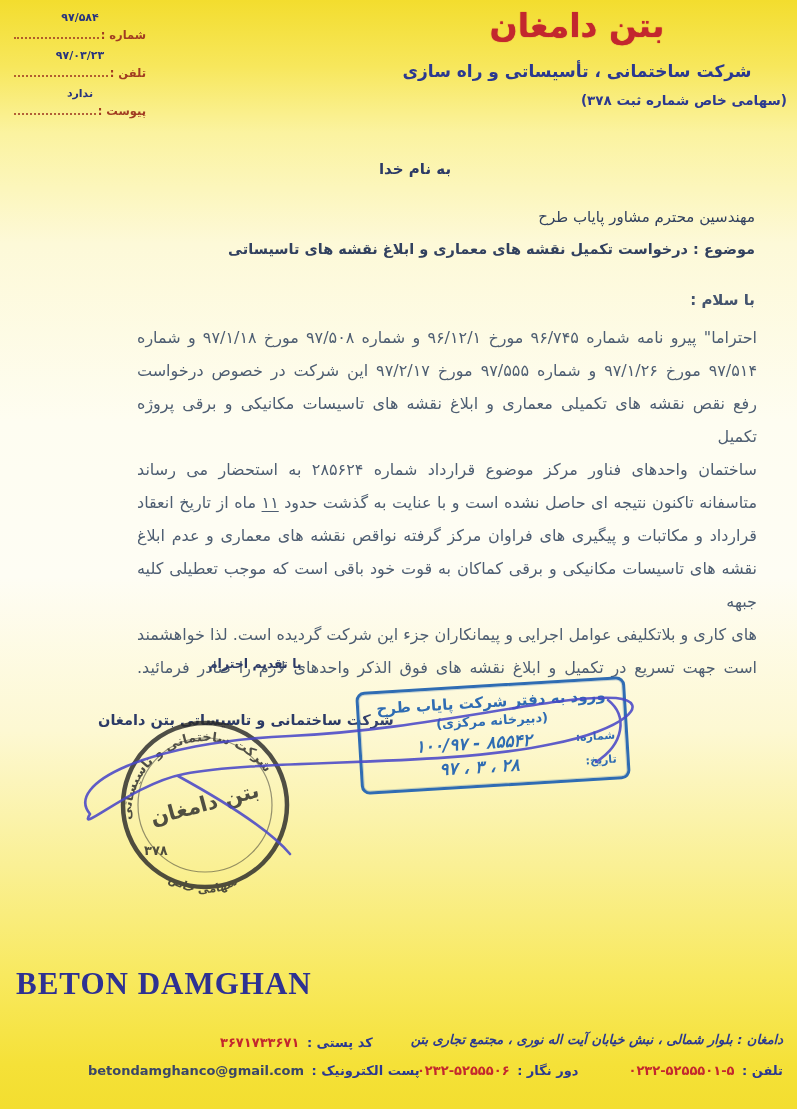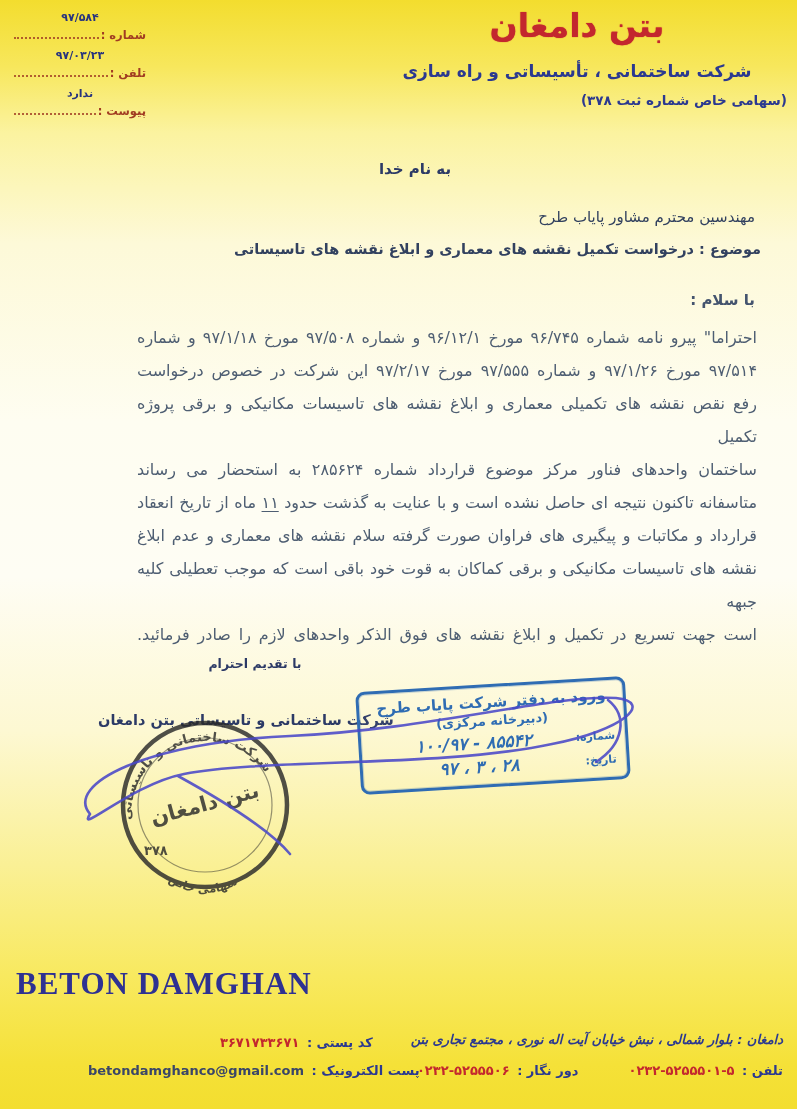--- a/index.html
+++ b/index.html
@@ -23,21 +23,21 @@
   .ref-label { font-size:11.5px; font-weight:bold; color:#a13c22; white-space:nowrap; }
   .ref-dots { flex:1; border-bottom:2px dotted #a13c22; margin-bottom:3px; margin-right:2px; opacity:.8; }
   
   .header { position:absolute; top:6px; right:10px; width:420px; text-align:center; direction:rtl; }
   .company-name { font-size:33px; font-weight:bold; color:#c3272e; text-shadow:0 0 1px #c3272e; }
   .company-desc { margin-top:16px; font-size:17px; font-weight:bold; color:#2b3990; }
   .company-reg { margin-top:11px; font-size:13.5px; font-weight:bold; color:#2b3990;text-align:right; }
   
   .bismillah { position:absolute; top:160px; left:0; width:830px; text-align:center; font-size:15px; font-weight:bold; color:#2c3a66; }
   .addressee { position:absolute; top:208px; right:42px; font-size:15px; font-weight:normal; color:#32415f; direction:rtl; }
-  .subject   { position:absolute; top:241px; right:36px; font-size:14.5px; font-weight:bold; color:#32415f; direction:rtl; }
+  .subject   { position:absolute; top:241px; right:42px; font-size:14.5px; font-weight:bold; color:#32415f; direction:rtl; }
   .salutation{ position:absolute; top:291px; right:42px; font-size:15px; color:#44546e; direction:rtl;font-weight:bold; }
   .body-text { position:absolute; top:321px; right:40px; width:620px; direction:rtl; }
   .body-line {
     font-size:16px; line-height:33px; color:#4e5e72;
     text-align:justify; text-align-last:justify; white-space:normal;
   }
   .body-line u { text-underline-offset:3px; }
   .closing { position:absolute; top:656px; left:200px; width:110px; text-align:center; font-size:12.5px; font-weight:bold; color:#2c3a66; direction:rtl; }
   .signer  { position:absolute; top:684px; left:98px; font-size:14.5px; font-weight:bold; color:#2c3a66; direction:rtl;margin-top:28px; }
   
@@ -111,22 +111,23 @@
   <div class="addressee">مهندسین محترم مشاور پایاب طرح</div>
   <div class="subject">موضوع : درخواست تکمیل نقشه های معماری و ابلاغ نقشه های تاسیساتی</div>
   <div class="salutation">با سلام :</div>
 
   <div class="body-text">
     <div class="body-line">احتراما" پیرو نامه شماره ۹۶/۷۴۵ مورخ ۹۶/۱۲/۱ و شماره ۹۷/۵۰۸ مورخ ۹۷/۱/۱۸ و شماره</div>
     <div class="body-line">۹۷/۵۱۴ مورخ ۹۷/۱/۲۶ و شماره ۹۷/۵۵۵ مورخ ۹۷/۲/۱۷ این شرکت در خصوص درخواست</div>
     <div class="body-line">رفع نقص نقشه های تکمیلی معماری و ابلاغ نقشه های تاسیسات مکانیکی و برقی پروژه تکمیل</div>
     <div class="body-line">ساختمان واحدهای فناور مرکز موضوع قرارداد شماره ۲۸۵۶۲۴ به استحضار می رساند</div>
     <div class="body-line">متاسفانه تاکنون نتیجه ای حاصل نشده است و با عنایت به گذشت حدود <u>۱۱</u> ماه از تاریخ انعقاد</div>
-    <div class="body-line">قرارداد و مکاتبات و پیگیری های فراوان صورت گرفته سلام نقشه های معماری و عدم ابلاغ</div>
+    <div class="body-line">قرارداد و مکاتبات و پیگیری های فراوان مرکز گرفته نواقص نقشه های معماری و عدم ابلاغ</div>
     <div class="body-line">نقشه های تاسیسات مکانیکی و برقی کماکان به قوت خود باقی است که موجب تعطیلی کلیه جبهه</div>
+    <div class="body-line">های کاری و بلاتکلیفی عوامل اجرایی و پیمانکاران جزء این شرکت گردیده است. لذا خواهشمند</div>
     <div class="body-line">است جهت تسریع در تکمیل و ابلاغ نقشه های فوق الذکر واحدهای لازم را صادر فرمائید.</div>
   </div>
 
   <div class="closing">با تقدیم احترام</div>
   <div class="signer">شرکت ساختمانی و تاسیساتی بتن دامغان</div>
 
   <div class="receipt-stamp">
     <div class="receipt-line1">ورود به دفتر شرکت پایاب طرح</div>
     <div class="receipt-line2">(دبیرخانه مرکزی)</div>
     <div class="receipt-row">

